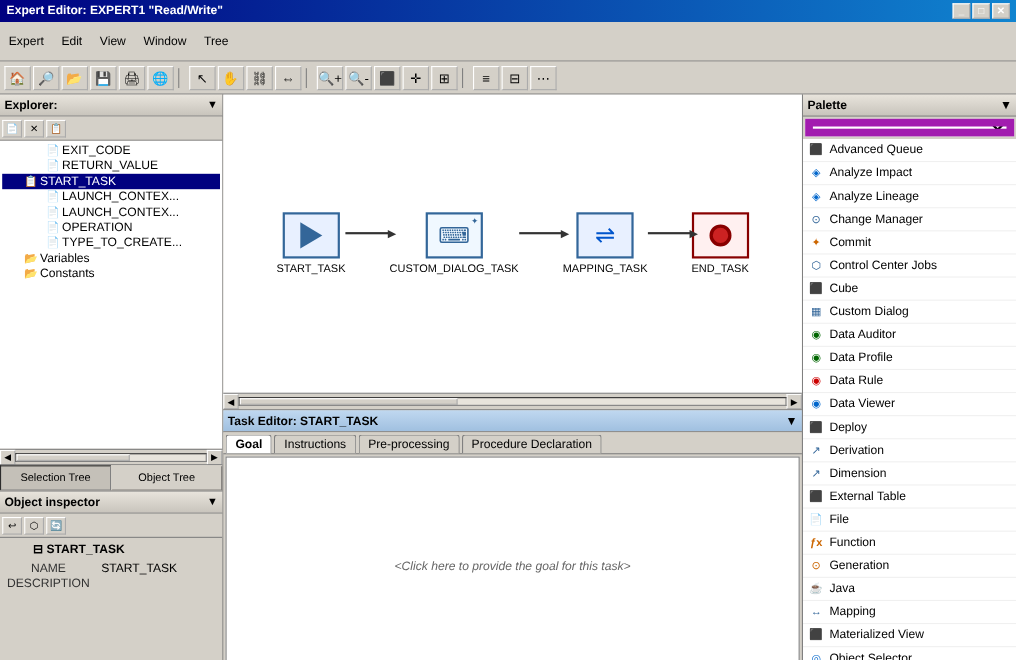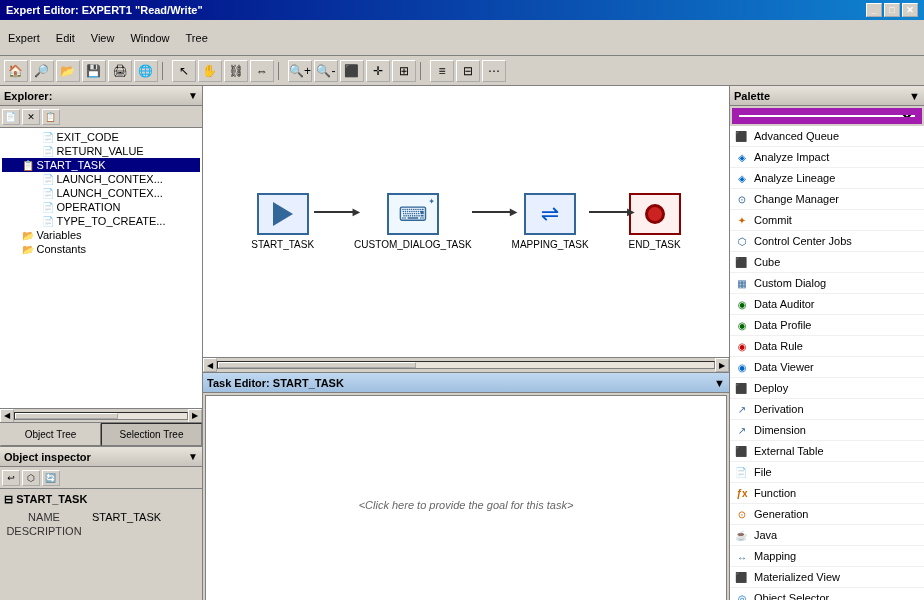--- a/index.html
+++ b/index.html
@@ -174,20 +174,21 @@
       height: 22px;
       align-items: center;
     }
     .inspector-content {
       padding: 4px;
       font-size: 11px;
     }
     .inspector-title {
       font-weight: bold;
       margin-bottom: 4px;
+      margin-left: 26px;
     }
     .inspector-row {
       display: flex;
       gap: 8px;
       padding: 1px 0;
       text-align: center;
     }
     .inspector-key { width: 80px; color: #333; }
     .inspector-val { color: #000; }
 
@@ -484,22 +485,22 @@
 
     <div style="height:14px;background:#d4d0c8;border-top:1px solid #808080;display:flex;align-items:center;">
       <div class="scroll-btn">◀</div>
       <div style="flex:1;height:8px;background:#e8e4dc;border:1px inset #808080;position:relative;">
         <div style="position:absolute;left:0;width:60%;height:100%;background:#d4d0c8;border:1px outset #fff;"></div>
       </div>
       <div class="scroll-btn">▶</div>
     </div>
 
     <div class="selection-buttons">
+      <button class="sel-btn active">Selection Tree</button>
       <button class="sel-btn">Object Tree</button>
-      <button class="sel-btn active">Selection Tree</button>
     </div>
 
     <div class="object-inspector">
       <div class="inspector-header">
         <span>Object inspector</span>
         <span class="panel-header-arrow">▼</span>
       </div>
       <div class="inspector-toolbar">
         <div class="explorer-btn">↩</div>
         <div class="explorer-btn">⬡</div>
@@ -567,20 +568,26 @@
         <div style="position:absolute;left:0;width:40%;height:100%;background:#d4d0c8;border:1px outset #fff;"></div>
       </div>
       <div class="scroll-btn">▶</div>
     </div>
 
     <div class="task-editor">
       <div class="task-editor-header">
         <span>Task Editor: START_TASK</span>
         <span style="cursor:pointer">▼</span>
       </div>
+      <div class="task-tabs">
+        <div class="task-tab active">Goal</div>
+        <div class="task-tab">Instructions</div>
+        <div class="task-tab">Pre-processing</div>
+        <div class="task-tab">Procedure Declaration</div>
+      </div>
       <div class="task-content">
         <span>&lt;Click here to provide the goal for this task&gt;</span>
       </div>
     </div>
   </div>
 
   <div class="right-panel">
     <div class="palette-header">
       <span>Palette</span>
       <span style="cursor:pointer">▼</span>

